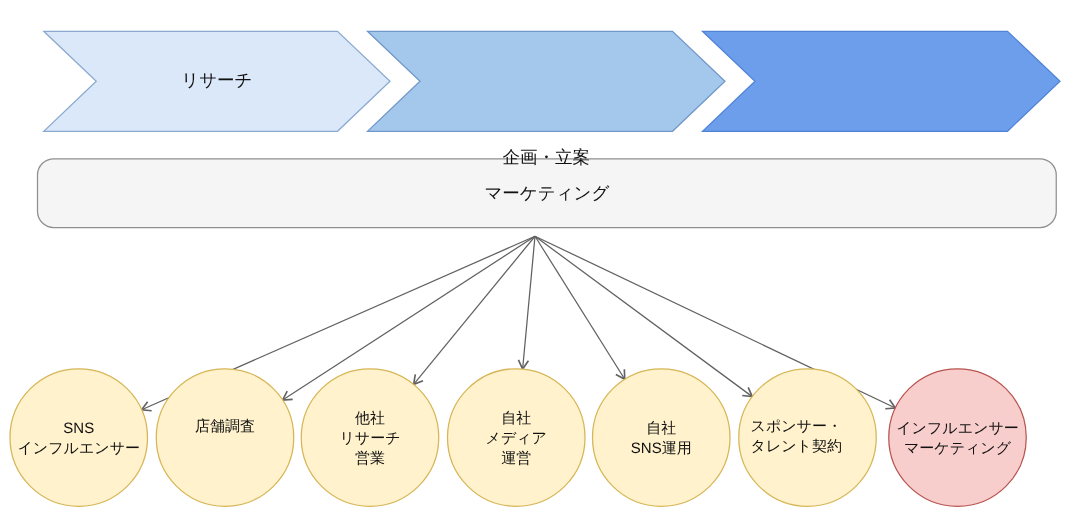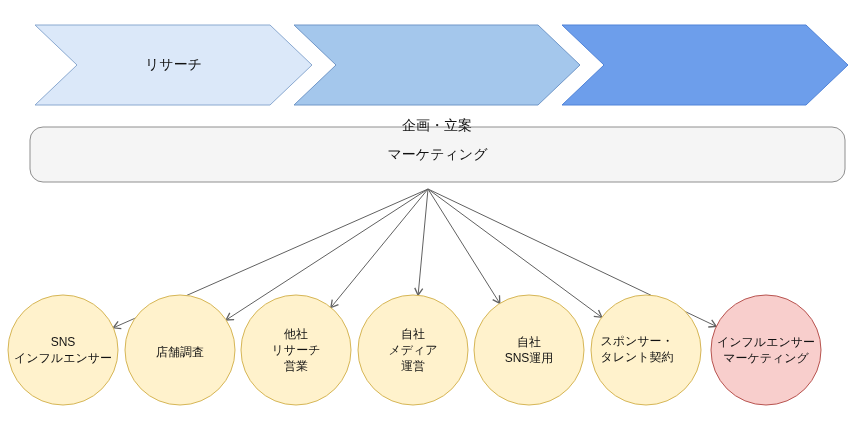--- a/index.html
+++ b/index.html
@@ -64,21 +64,21 @@
     <circle cx="766" cy="350" r="55" stroke-width="1" fill="#f8cecc" stroke="#b85450"></circle>
   </svg>
 
   <div class="label step-label" style="left:35px;  top:25px;  width:277px; height:80px;">リサーチ</div>
   <div class="label step-label" style="left:294px; top:42px;  width:286px; height:80px;margin-top:44px;">企画・立案</div>
 
   <div class="label hub-label" style="left:30px; top:127px; width:815px; height:55px;">マーケティング</div>
 
   <div class="label node-label" style="left:8px;   top:295px; width:110px; height:110px;">SNS
 インフルエンサー</div>
-  <div class="label node-label" style="left:125px; top:297px; width:110px; height:110px;">店舗調査</div>
+  <div class="label node-label" style="left:125px; top:286px; width:110px; height:110px;">店舗調査</div>
   <div class="label node-label" style="left:241px; top:295px; width:110px; height:110px;">他社
 リサーチ
 営業</div>
   <div class="label node-label" style="left:358px; top:295px; width:110px; height:110px;">自社
 メディア
 運営</div>
   <div class="label node-label" style="left:474px; top:295px; width:110px; height:110px;">自社
 SNS運用</div>
   <div class="label node-label" style="left:582px; top:295px; width:110px; height:110px;font-family:Liberation Mono, monospace;">スポンサー・
 タレント契約</div>

